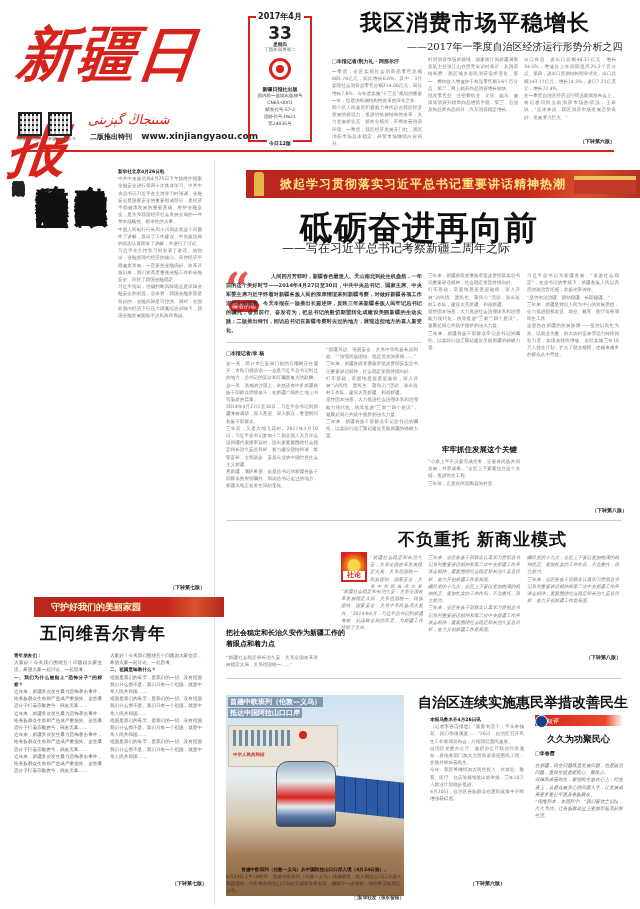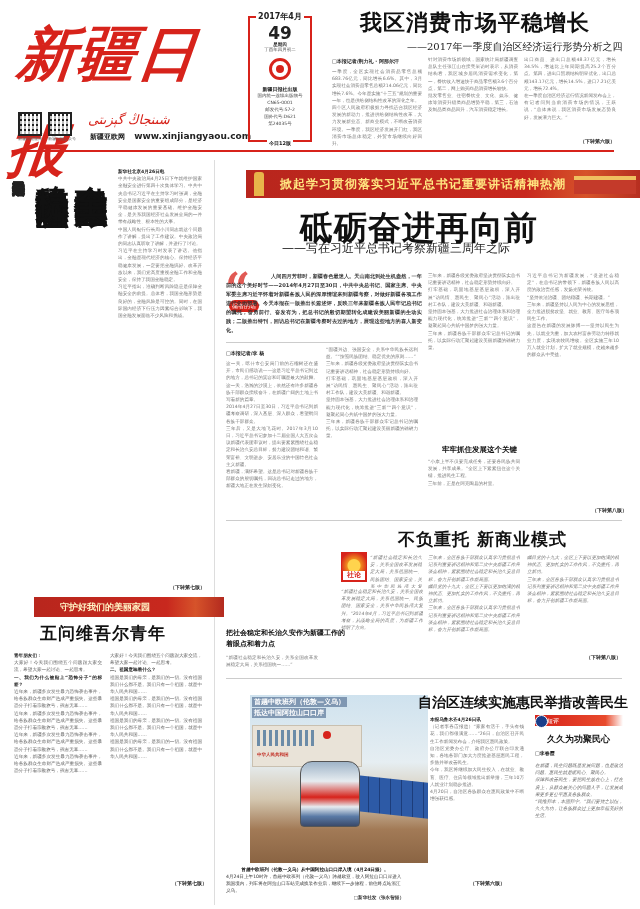--- a/index.html
+++ b/index.html
@@ -49,42 +49,42 @@
 
   
   .vert { writing-mode: vertical-rl; text-orientation: upright; font-family: "DejaVu Sans", sans-serif; font-weight: bold; }
   .vh-small { left: 10px; top: 172px; font-size: 13px; color: #222; line-height: 16px; letter-spacing: 0px; height: 260px; }
   .vh-big { left: 33px; top: 170px; font-size: 33px; color: #111; line-height: 38px; letter-spacing: -1px; height: 325px; }
 
   .banner { background: linear-gradient(90deg,#b8261d 0%,#c8281e 70%,#d6532a 85%,#b32a1f 100%); color: #ffe680; font-family: "DejaVu Sans", sans-serif; font-weight: bold; margin-left: 20px; }
   .banner1 { left: 226px; top: 170px; width: 400px; height: 28px; font-size: 12px; line-height: 28px; padding-left: 34px; letter-spacing: 1px; }
   .banner1 .pillar { position: absolute; left: 8px; top: 2px; width: 10px; height: 24px; background: #e8b54a; border-radius: 3px 3px 0 0; }
   .banner1 .gate { position: absolute; right: 10px; top: 6px; width: 62px; height: 18px; background: #c43a2a; border-top: 4px solid #f0c060; }
-  .banner2 { left: 14px; top: 597px; width: 190px; height: 20px; font-size: 9px; line-height: 20px; padding-left: 26px; color: #fff3c4; }
+  .banner2 { left: 14px; top: 597px; width: 190px; height: 20px; font-size: 9px; line-height: 20px; padding-left: 17px; color: #fff3c4; }
 
   .h2 { font-weight: bold; color: #111; }
   .h-grind { left: 300px; top: 206px; font-size: 33px; letter-spacing: 1px; }
   .h-grind-sub { left: 282px; top: 240px; font-size: 12px; color: #222; }
 
   .quote-mark { left: 225px; top: 270px; font-size: 44px; color: #d7231b; line-height: 40px; font-weight: bold; opacity: .75; }
   .quote-badge { left: 229px; top: 300px; width: 30px; height: 12px; background: #d7231b; color: #fff; font-family: "DejaVu Sans", sans-serif; font-size: 6px; line-height: 12px; text-align: center; border-radius: 6px; }
   .lead { font-family: "DejaVu Sans", sans-serif; font-size: 5.2px; line-height: 9px; color: #333; font-weight: bold; overflow: hidden; text-align: justify; }
 
   .subh { font-family: "DejaVu Sans", sans-serif; font-weight: bold; color: #111; }
   .subh-keep { left: 442px; top: 445px; font-size: 7.5px; }
   .subh-stab { left: 226px; top: 628px; font-size: 7px; line-height: 11px; width: 120px; }
 
   .h-notfail { left: 398px; top: 528px; font-family: "DejaVu Sans", sans-serif; font-size: 17px; font-weight: bold; color: #111; letter-spacing: 1px; }
   .editorial { left: 341px; top: 552px; width: 26px; height: 30px; background: radial-gradient(circle at 50% 45%, #ffd34d 0 6px, #f08a1e 7px, #d7231b 14px); border: 1px solid #d7231b; }
   .editorial span { position: absolute; bottom: 1px; left: 1px; right: 1px; background: #fff; color: #d7231b; font-family: "DejaVu Sans", sans-serif; font-size: 7px; font-weight: bold; text-align: center; line-height: 9px; }
 
   .h-five { left: 40px; top: 622px; font-size: 17px; letter-spacing: 1px; }
 
-  .photo { left: 226px; top: 695px; width: 178px; height: 168px; overflow: hidden;
-    background: linear-gradient(180deg,#cfe2ee 0%,#e6eef2 40%,#d4c7b0 62%,#a27a56 80%,#8a6443 100%); margin-left: 24px; }
+  .photo { left: 226px; top: 695px; width: 178px; height: 201px; overflow: hidden;
+    background: linear-gradient(180deg,#cfe2ee 0%,#e6eef2 40%,#d4c7b0 62%,#a27a56 80%,#8a6443 100%); }
   .photo .gate { position: absolute; left: 2px; top: 30px; width: 110px; height: 42px; background: #e9e3d8; border: 1px solid #c9c0b0; }
   .photo .gate .stripe { position: absolute; left: 4px; top: 4px; width: 60px; height: 16px; background: repeating-linear-gradient(90deg,#6c8ca8 0 3px,#e9e3d8 3px 6px); }
   .photo .gate .emblem { position: absolute; left: 70px; top: 5px; width: 8px; height: 8px; border-radius: 50%; background: #d7231b; }
   .photo .gate .txt { position: absolute; left: 4px; top: 26px; font-family: "DejaVu Sans", sans-serif; font-size: 4.5px; color: #c0281e; font-weight: bold; }
   .photo .loco { position: absolute; left: 50px; top: 66px; width: 60px; height: 66px; border-radius: 12px 12px 4px 4px; background: linear-gradient(180deg,#9fb4c8 0%,#e6ecf0 30%,#d7231b 55%,#e6ecf0 70%,#5a7aa6 85%,#3a4a6a 100%); border: 1px solid #555; }
   .photo .wagons { position: absolute; left: 108px; top: 84px; width: 70px; height: 36px; background: repeating-linear-gradient(90deg,#2d5aa6 0 10px,#1d3d7a 10px 11px); transform: skewY(6deg); }
   .photo .cap { position: absolute; left: 2px; top: 2px; font-family: "DejaVu Sans", sans-serif; font-size: 7px; line-height: 10px; color: #fff; font-weight: bold; }
   .photo .cap div { background: rgba(60,90,130,.55); display: inline-block; padding: 0 2px; margin-bottom: 1px; }
   .photo-caption { left: 226px; top: 866px; width: 178px; font-family: "DejaVu Sans", sans-serif; font-size: 4.6px; line-height: 7px; color: #333; }
   .photo-caption .t { font-weight: bold; text-align: center; color: #111; }
@@ -108,27 +108,27 @@
 </div>
 <div class="abs" style="left:48px;top:112px;">
   <div class="qr">
       <div class="qr-inner"></div>
     </div>
   <div class="qr-caption">新疆日报公众号</div>
 </div>
 
 <div class="abs uyghur">شىنجاڭ گېزىتى</div>
 <div class="abs site-line">
-  <span class="cn">新疆亚欧网</span>
+  <span class="cn">二版推出特刊</span>
   <span>www.xinjiangyaou.com</span>
 </div>
 
 <div class="abs datebox">
   <div class="ym"><span>2017年4月</span></div>
-  <div class="day">49</div>
+  <div class="day">33</div>
   <div class="wk">星期四</div>
   <div class="lunar">丁酉年四月初二</div>
   <div class="logo-circle"></div>
   <div class="pub">新疆日报社出版</div>
   <div class="info">国内统一连续出版物号</div>
   <div class="info">CN65-0001</div>
   <div class="info">邮发代号:57-2</div>
   <div class="info">国外代号:D621</div>
   <div class="info">第24035号</div>
   <div class="pages"><span>今日12版</span></div>

